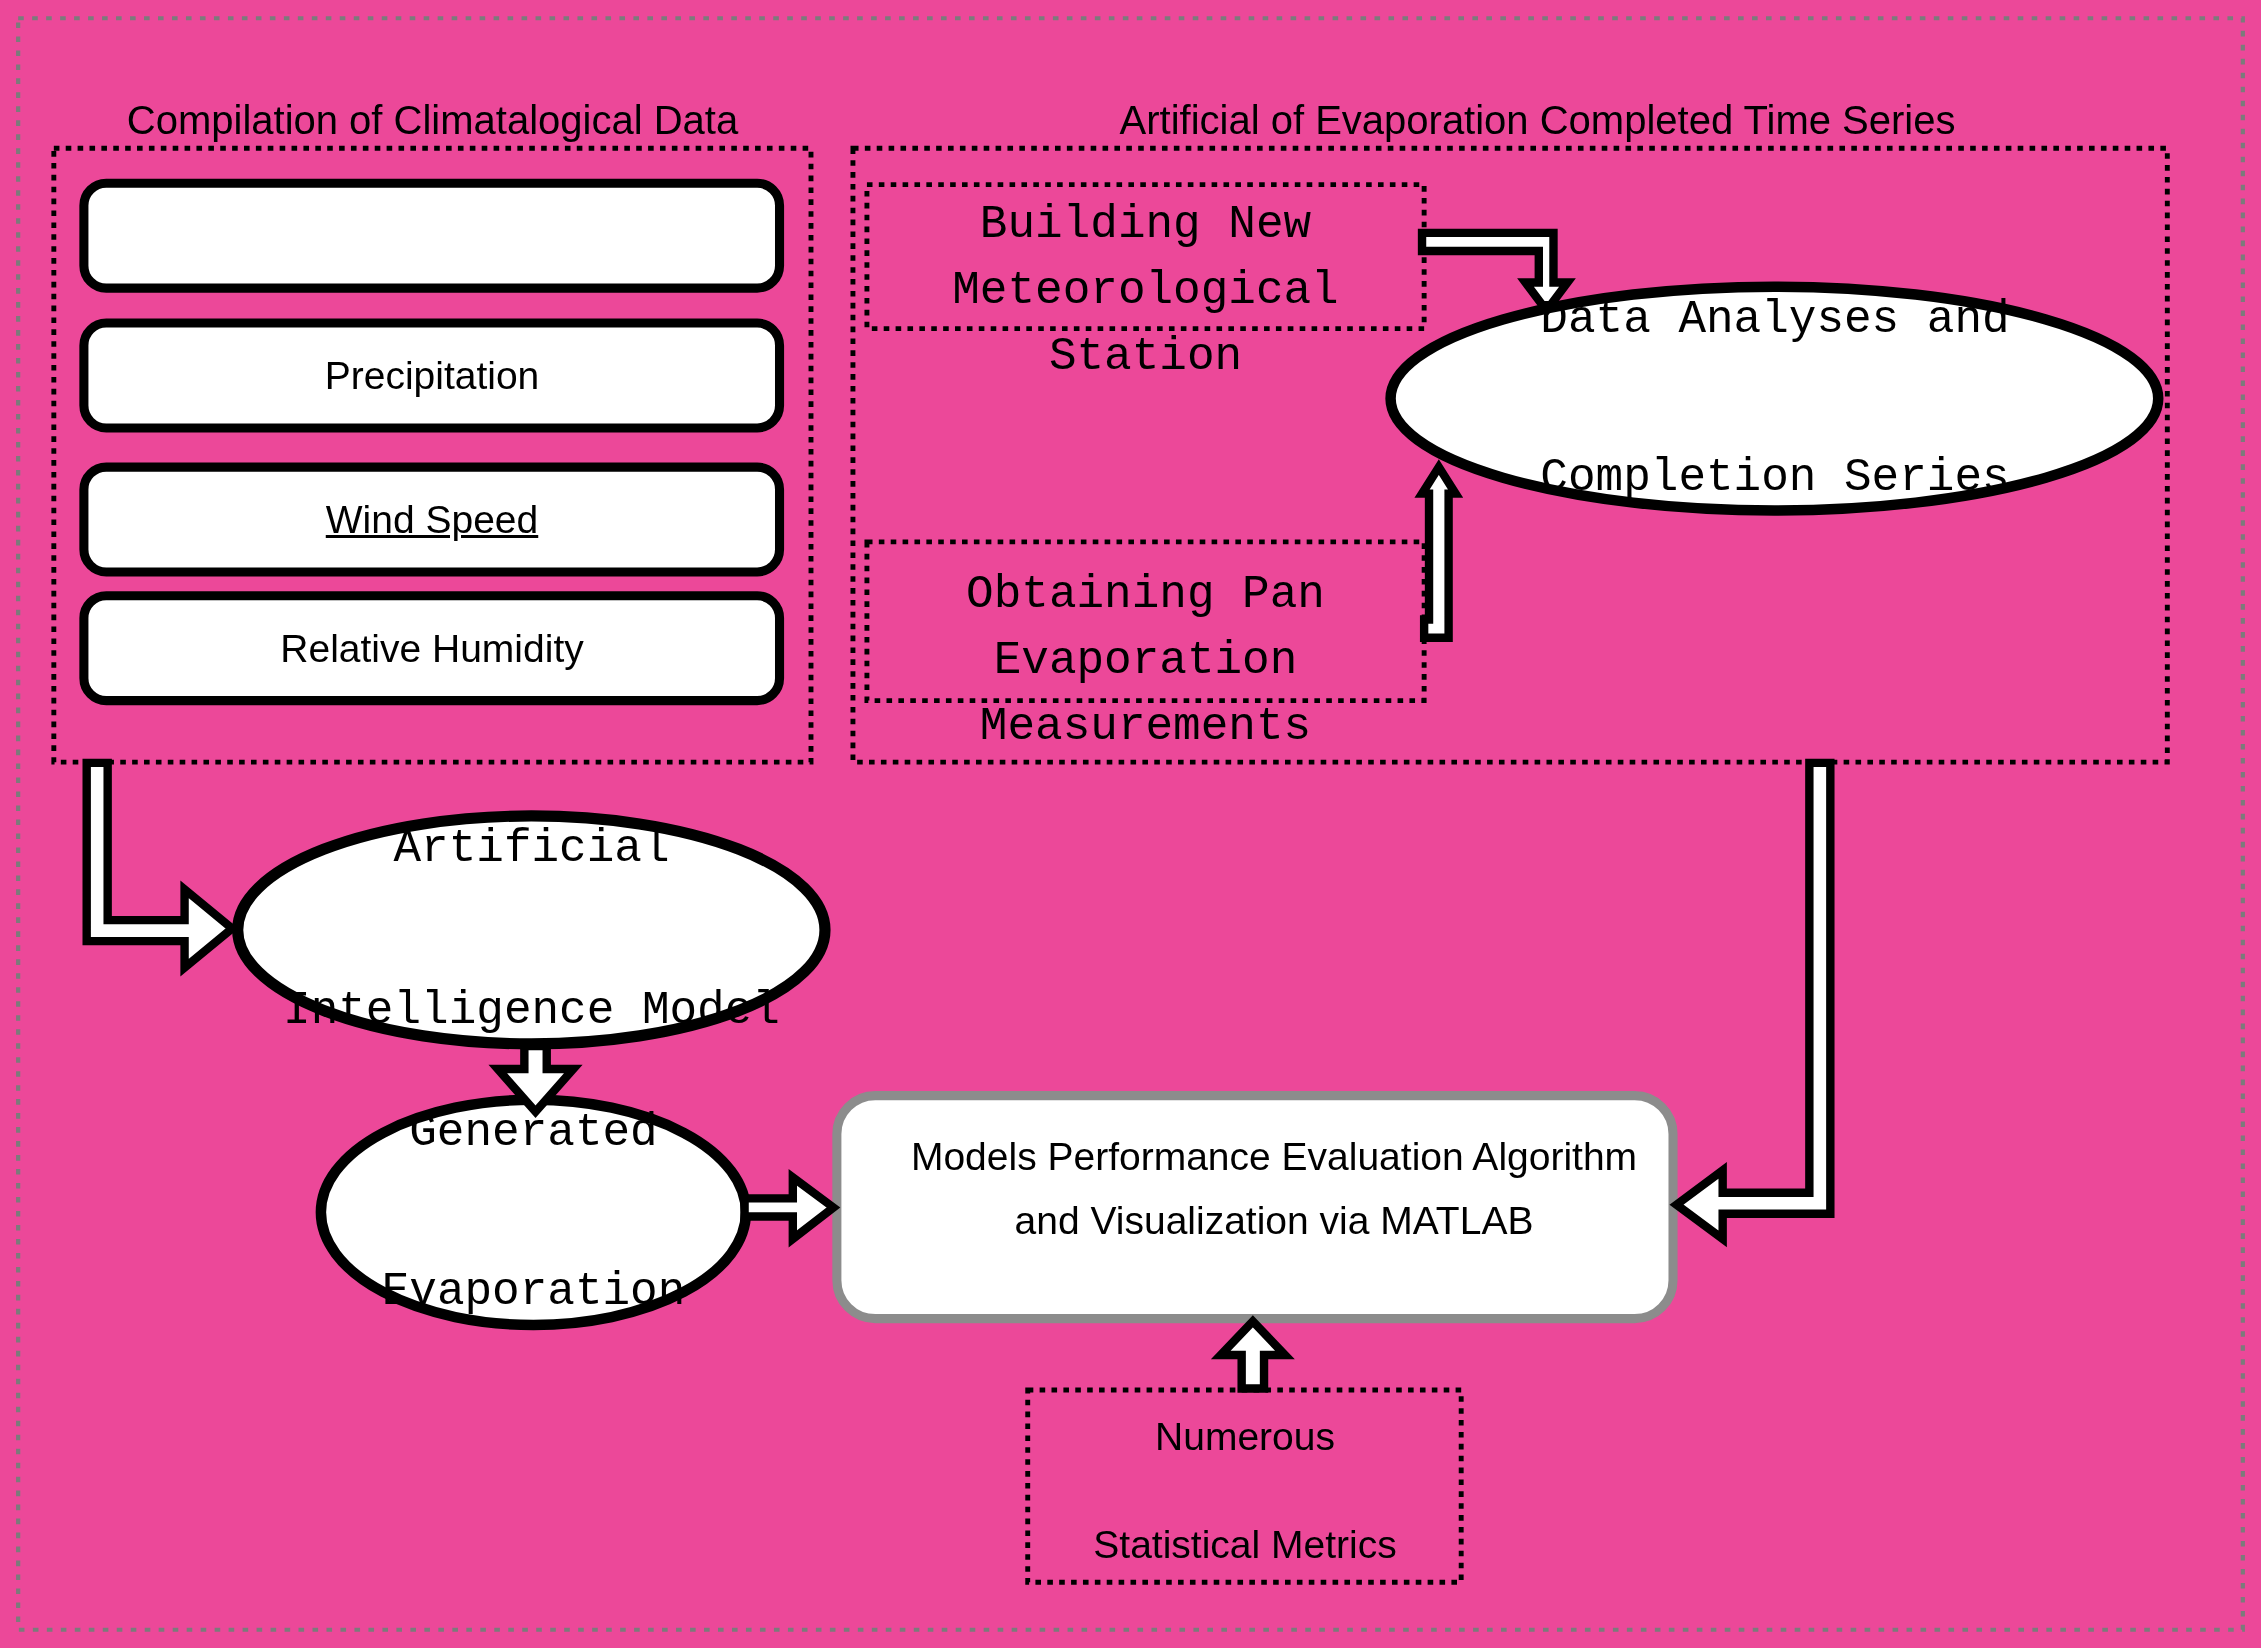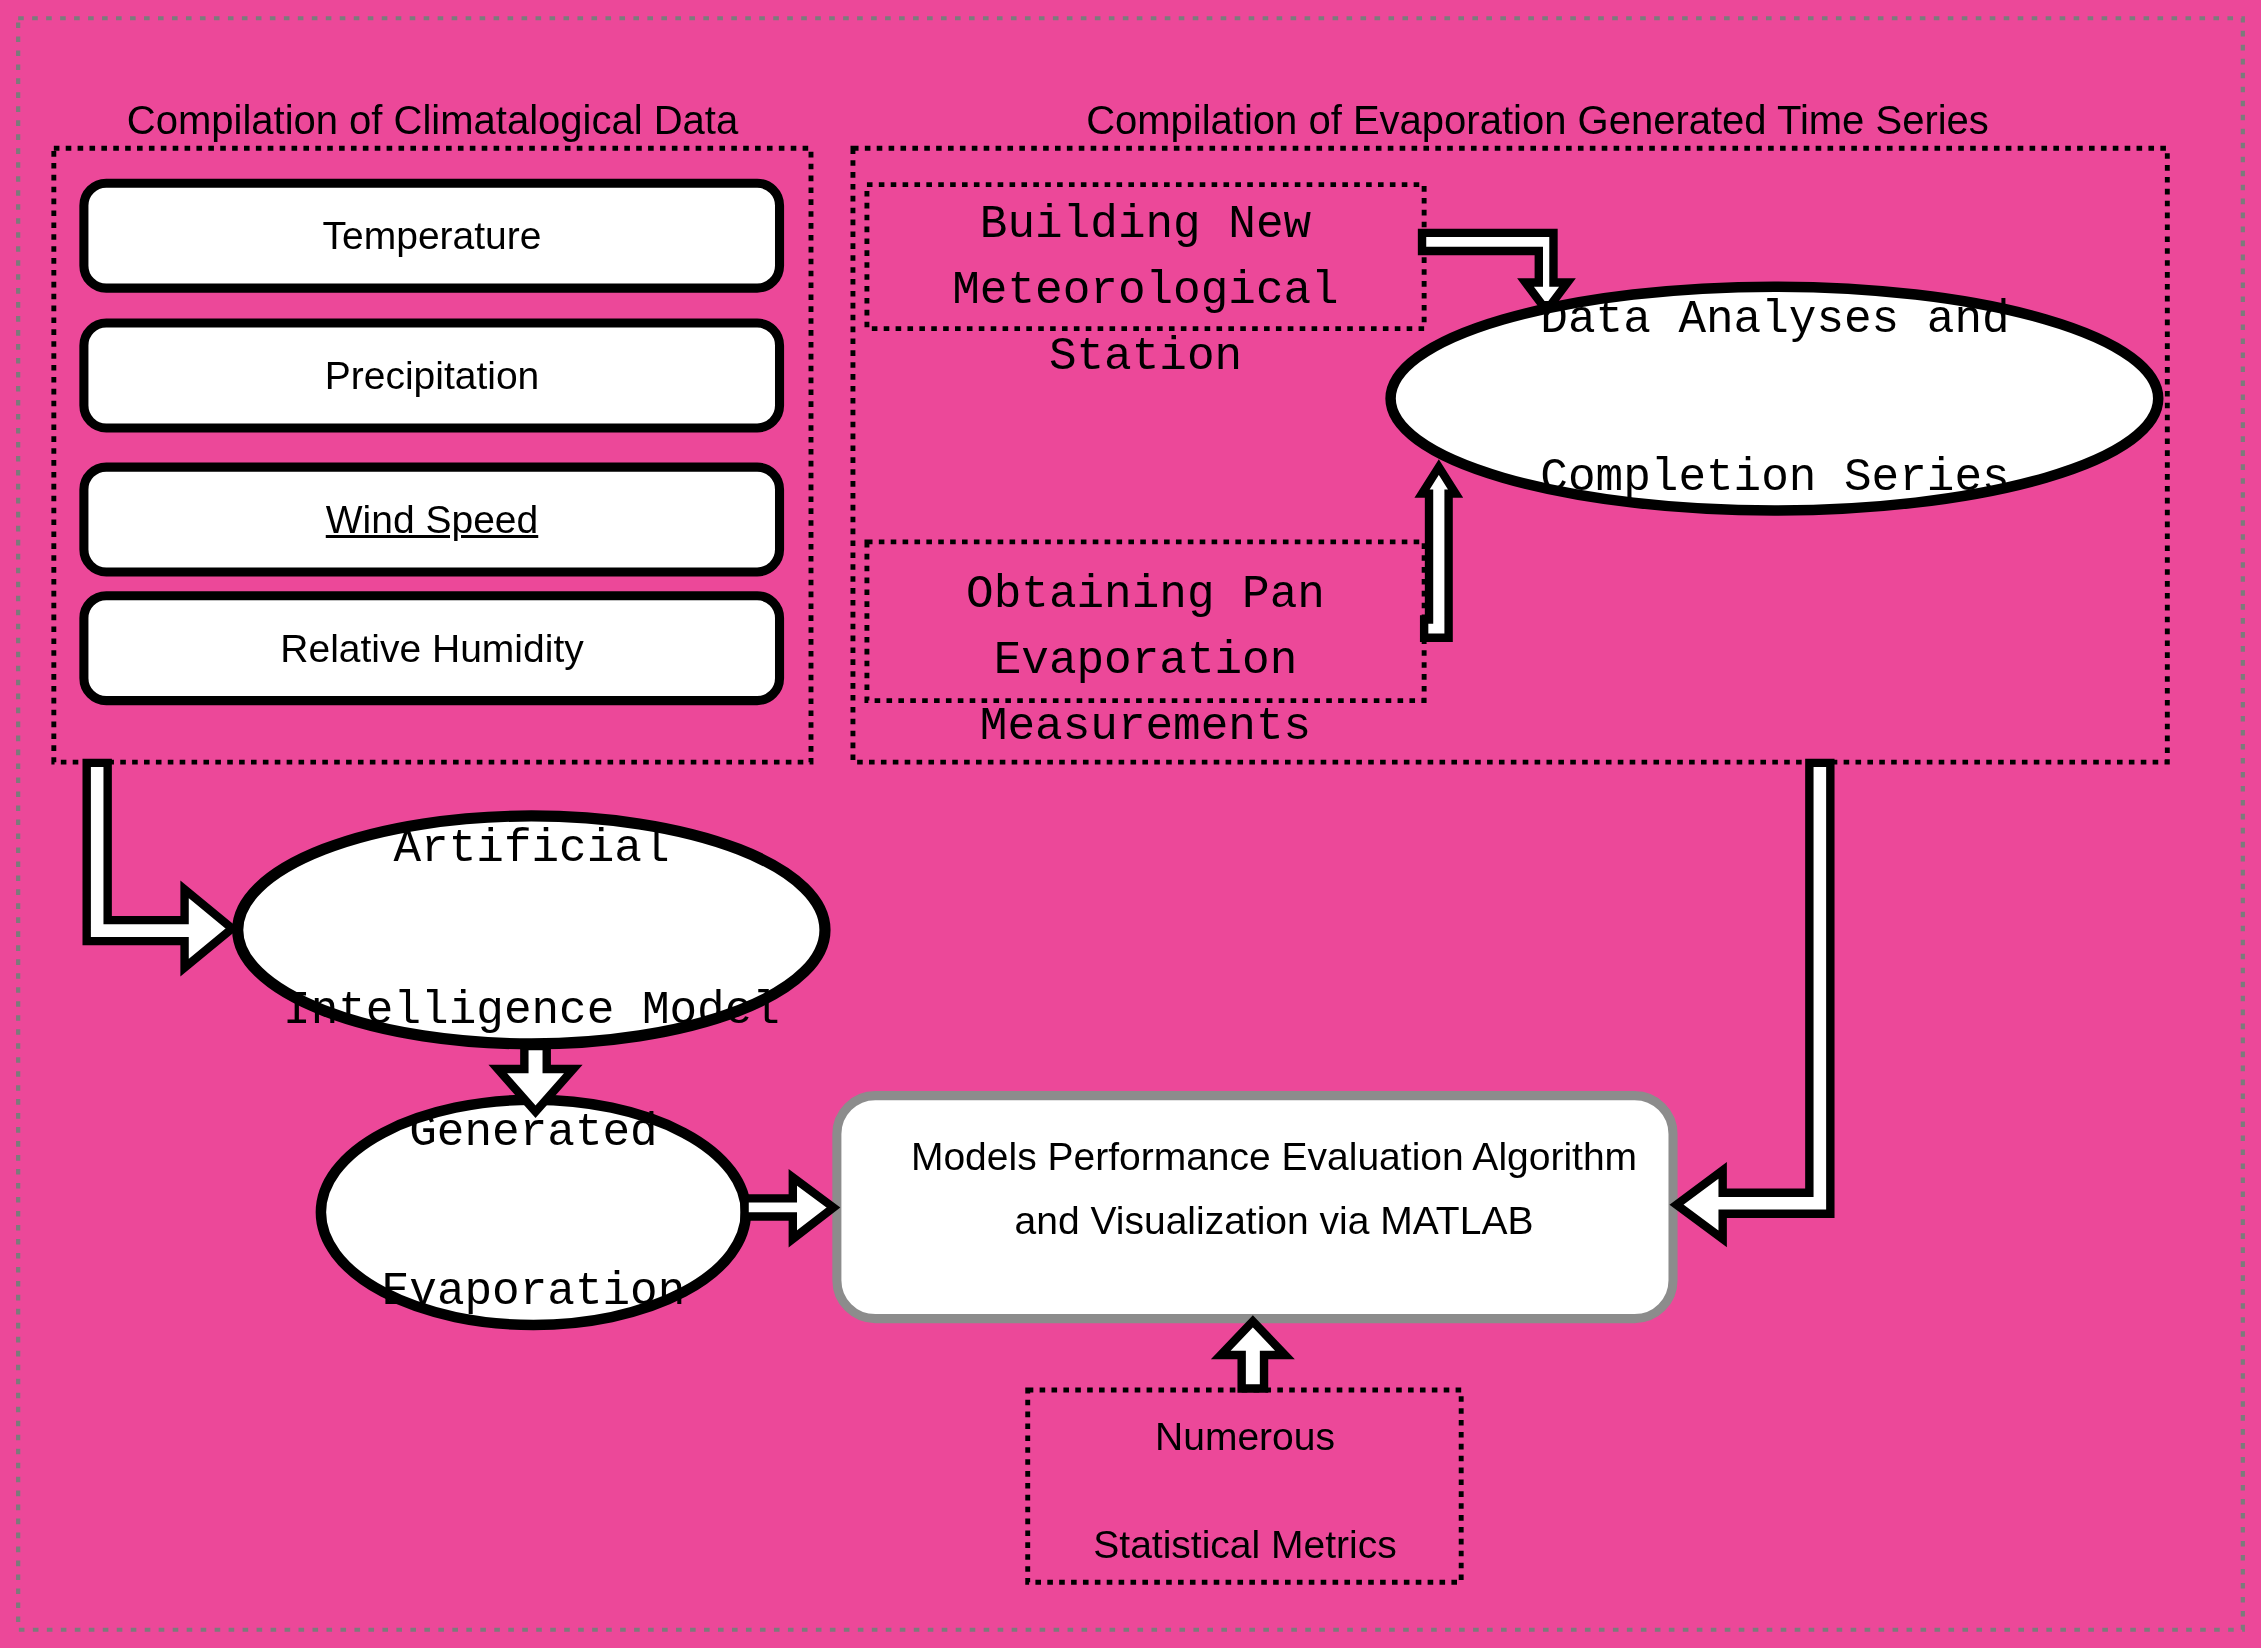--- a/index.html
+++ b/index.html
@@ -67,26 +67,23 @@
     <path d="M 2588 1091 L 2588 1706 L 2464 1706 L 2464 1674 L 2398 1723 L 2464 1772 L 2464 1736 L 2618 1736 L 2618 1091 Z" fill="#fff" stroke="#000" stroke-width="12" stroke-linejoin="miter"></path>
 
     <path d="M 1776 1986 L 1776 1938 L 1746 1938 L 1792 1890 L 1838 1938 L 1808 1938 L 1808 1986 Z" fill="#fff" stroke="#000" stroke-width="12" stroke-linejoin="miter"></path>
   </svg>
 
   <div class="txt t57" style="left:54px;top:99px;width:757px;">
     <span>Compilation of Climatalogical Data</span>
   </div>
 
   <div class="txt t57" style="left:880px;top:99px;width:1315px;">
-    <span>Compilation of Evaporation Generated Time Series</span>
+    <span>Artificial of Evaporation Completed Time Series</span>
   </div>
 
-  <div class="txt single" style="left:84px;top:183px;width:696px;height:105px;">
-    <span>Temperature</span>
-  </div>
 
   <div class="txt single" style="left:84px;top:323px;width:696px;height:105px;">
     <span>Precipitation</span>
   </div>
 
   <div class="txt single" style="left:84px;top:467px;width:696px;height:105px;text-decoration:underline;">
     <span>Wind Speed</span>
   </div>
 
   <div class="txt single" style="left:84px;top:596px;width:696px;height:105px;">

